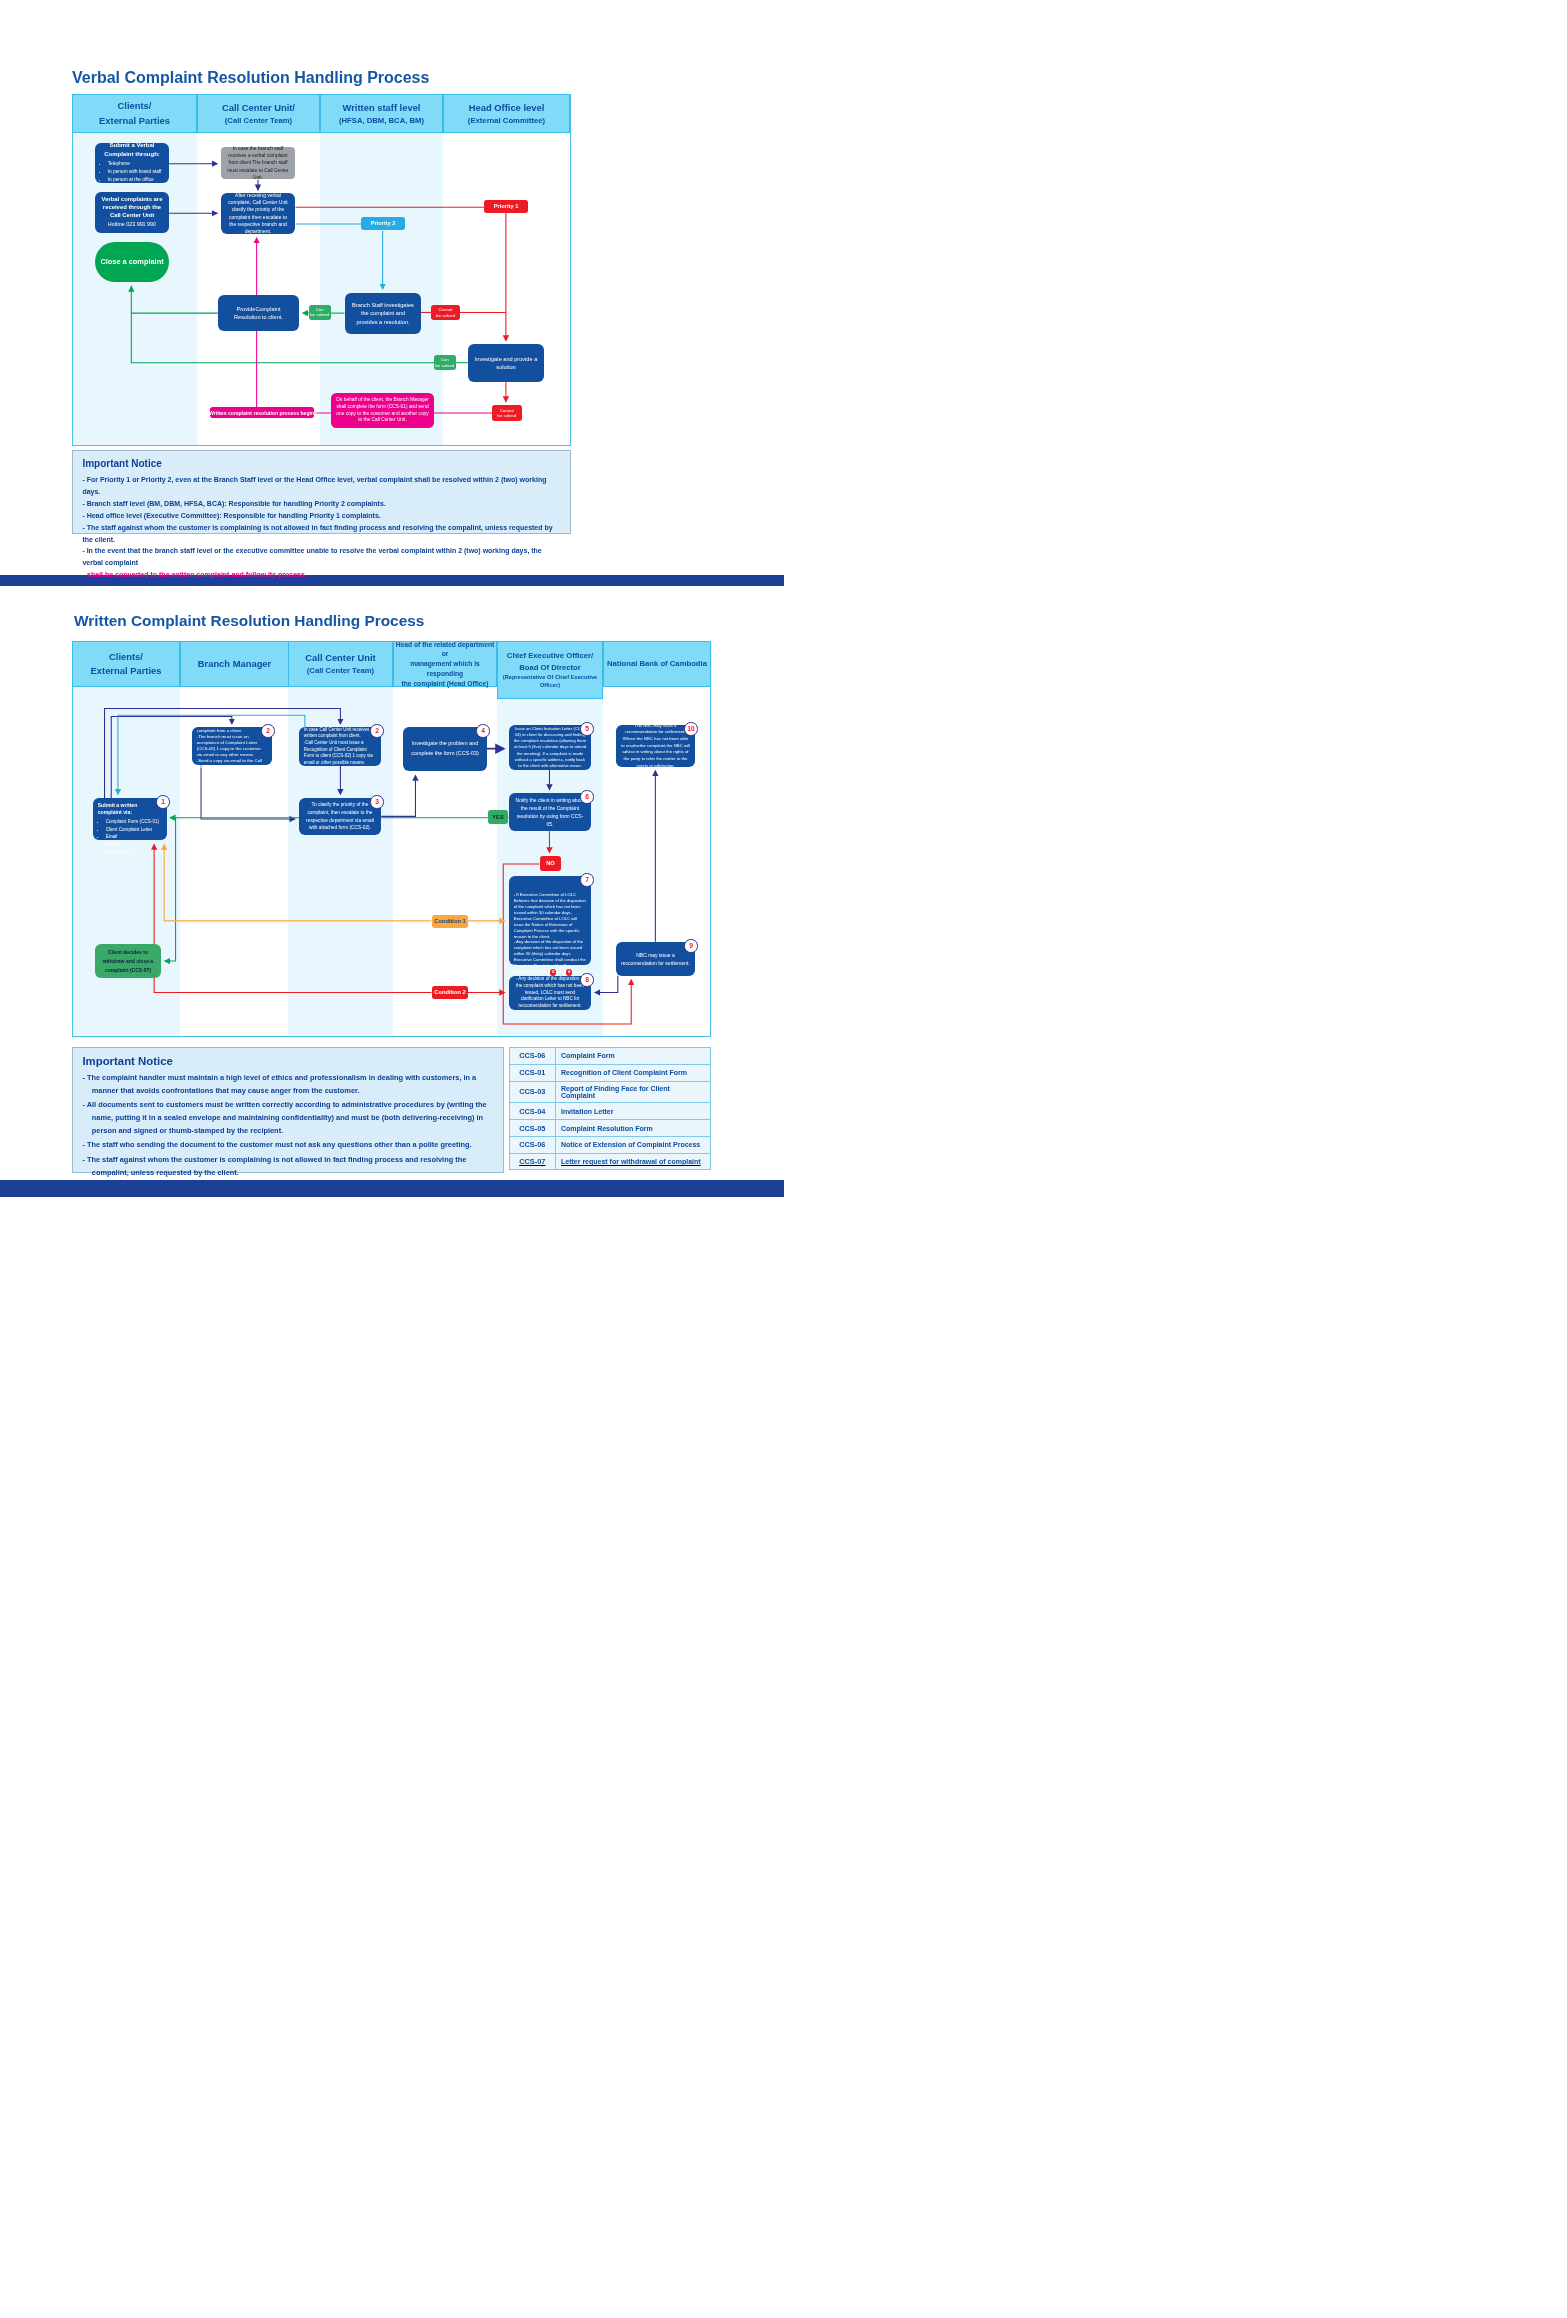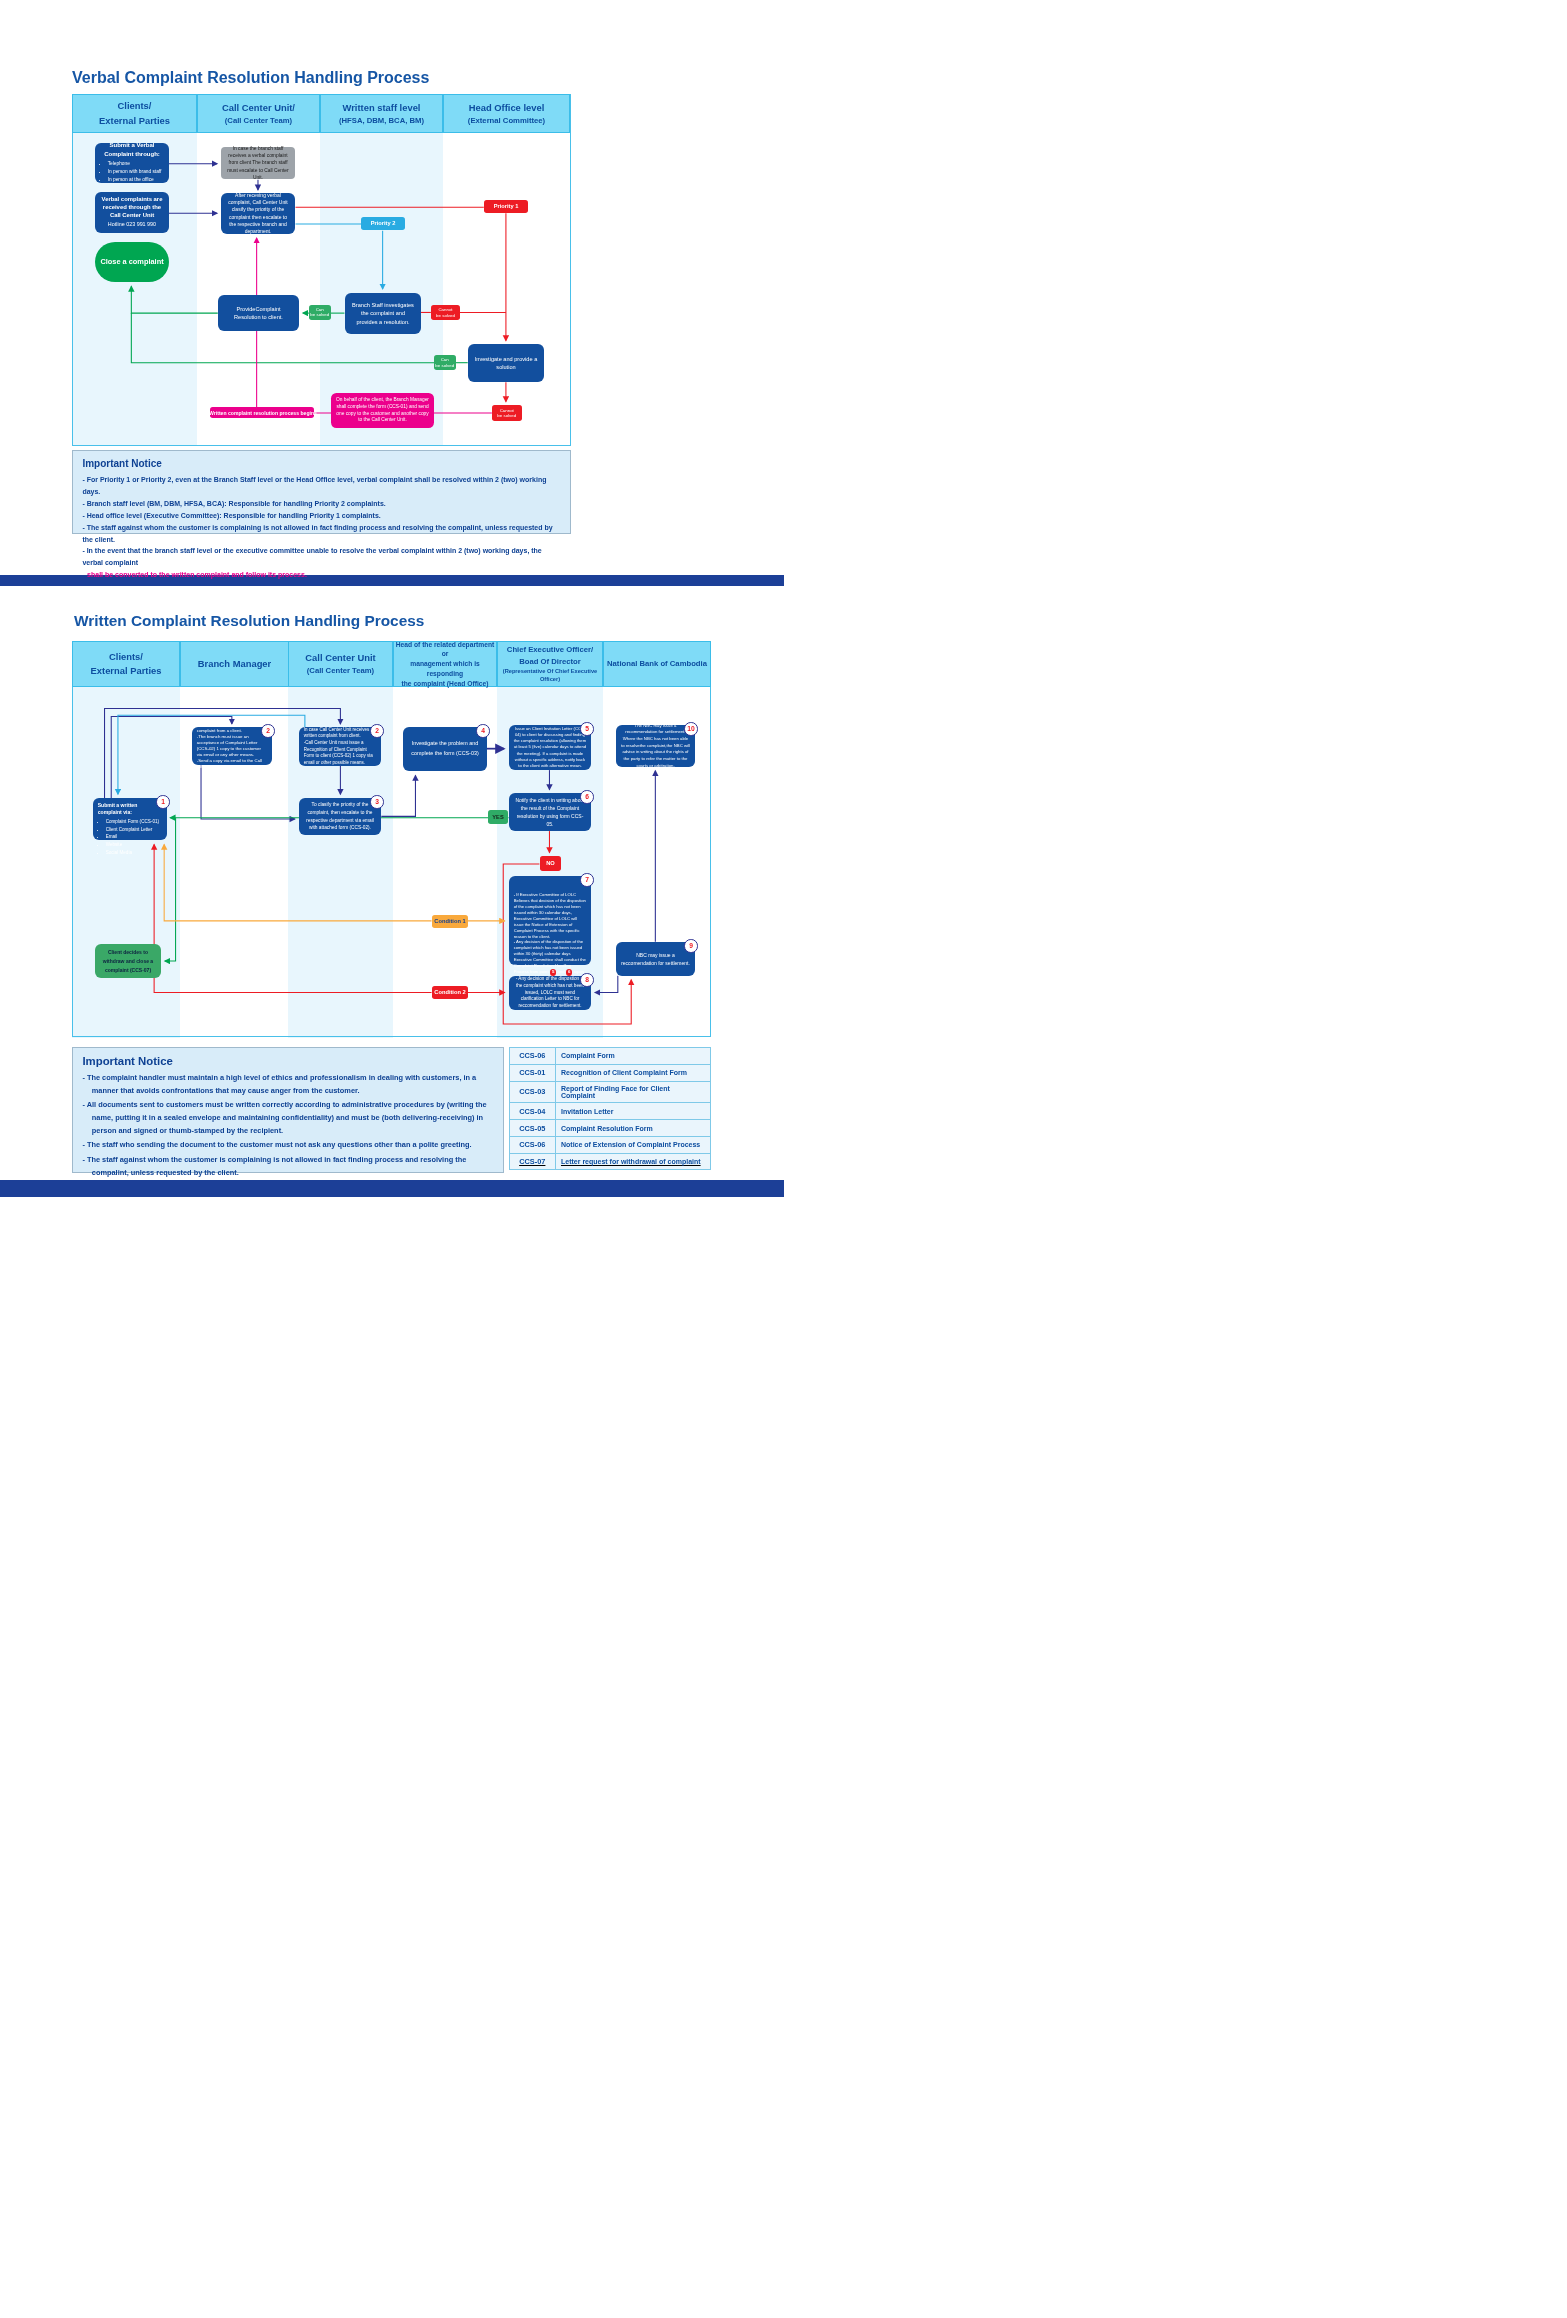--- a/index.html
+++ b/index.html
@@ -106,21 +106,21 @@
   </div>
   <div class="abs lane-head" style="left:288px;top:603px;width:105px;height:46px;">
     <div class="lh1">Call Center Unit</div>
     <div class="lh2">(Call Center Team)</div>
   </div>
   <div class="abs lane-head" style="left:393px;top:603px;width:104px;height:46px;">
     <div class="lh3">Head of the related department or</div>
     <div class="lh3">management which is responding</div>
     <div class="lh3">the complaint (Head Office)</div>
   </div>
-  <div class="abs lane-head" style="left:497px;top:603px;width:106px;height:46px;">
+  <div class="abs lane-head" style="left:497px;top:603px;width:106px;height:58px;">
     <div class="lh2">Chief Executive Officer/</div>
     <div class="lh2">Boad Of Director</div>
     <div class="lh4">(Representative Of Chief Executive Officer)</div>
   </div>
   <div class="abs lane-head" style="left:603px;top:603px;width:108px;height:46px;">
     <div class="lh2">National Bank of Cambodia</div>
   </div>
 
   <svg class="wires" width="784" height="1160" viewBox="0 0 1170 1730">
     <defs>

